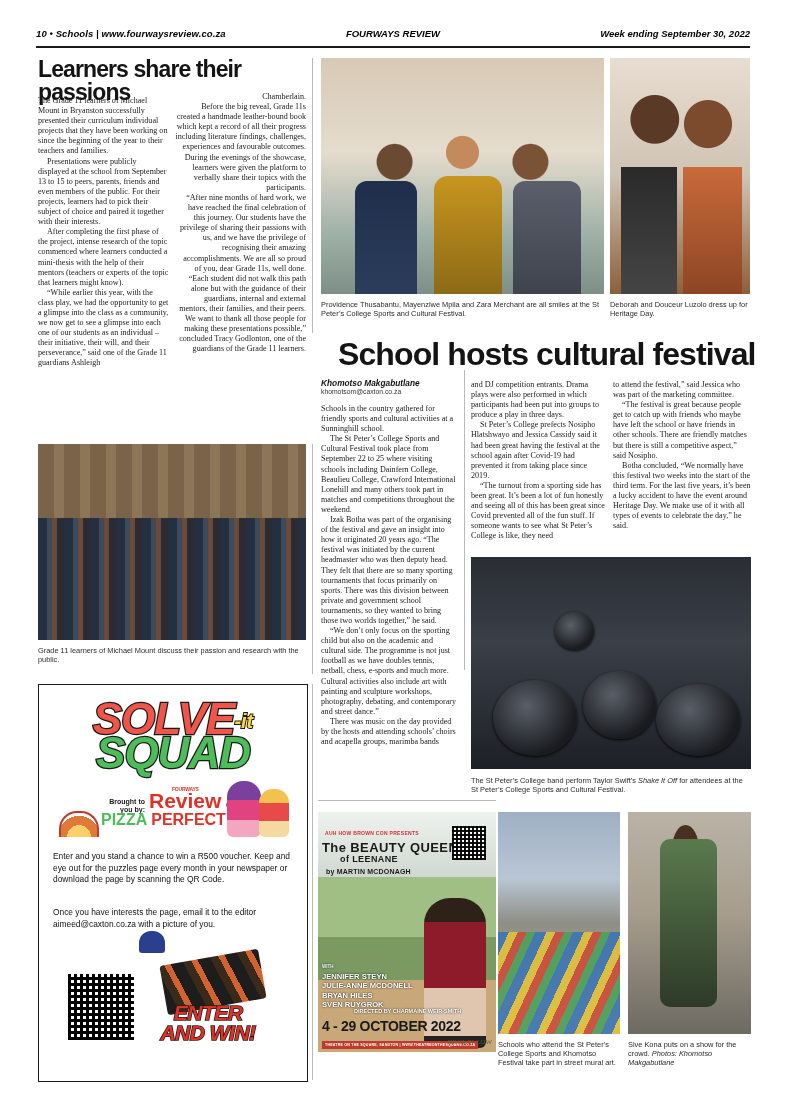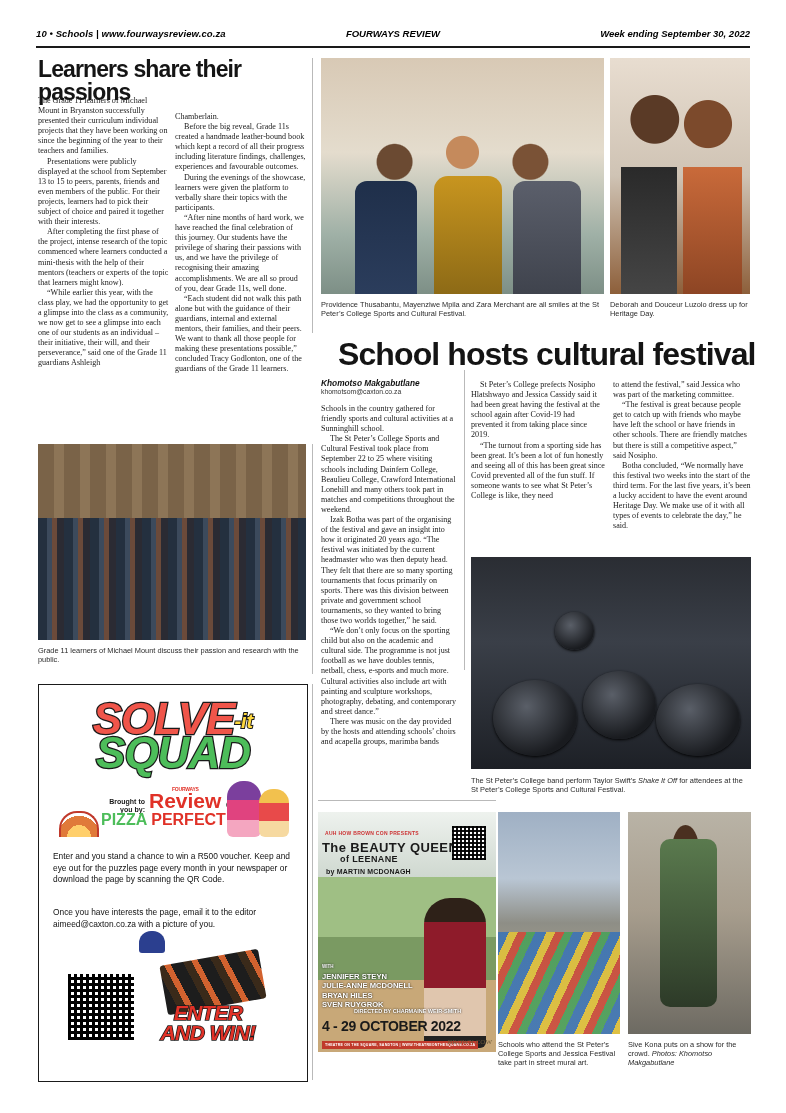--- a/index.html
+++ b/index.html
@@ -142,21 +142,21 @@
   <div class="mh-rule"></div>
 
   <div class="hl" style="position:absolute;left:38px;top:58px;width:272px;font-size:23px;">Learners share their passions</div>
 
   <div class="body-col" style="position:absolute;left:38px;top:96px;width:131px;">
     <p class="first">The Grade 11 learners of Michael Mount in Bryanston successfully presented their curriculum individual projects that they have been working on since the beginning of the year to their teachers and families.</p>
     <p>Presentations were publicly displayed at the school from September 13 to 15 to peers, parents, friends and even members of the public. For their projects, learners had to pick their subject of choice and paired it together with their interests.</p>
     <p>After completing the first phase of the project, intense research of the topic commenced where learners conducted a mini-thesis with the help of their mentors (teachers or experts of the topic that learners might know).</p>
     <p>“While earlier this year, with the class play, we had the opportunity to get a glimpse into the class as a community, we now get to see a glimpse into each one of our students as an individual – their initiative, their will, and their perseverance,” said one of the Grade 11 guardians Ashleigh</p>
   </div>
-  <div class="body-col" style="position:absolute;left:175px;top:112px;width:131px;">
+  <div class="body-col" style="position:absolute;left:175px;top:92px;width:131px;text-align:right;">
     <p class="first">Chamberlain.</p>
     <p>Before the big reveal, Grade 11s created a handmade leather-bound book which kept a record of all their progress including literature findings, challenges, experiences and favourable outcomes.</p>
     <p>During the evenings of the showcase, learners were given the platform to verbally share their topics with the participants.</p>
     <p>“After nine months of hard work, we have reached the final celebration of this journey. Our students have the privilege of sharing their passions with us, and we have the privilege of recognising their amazing accomplishments. We are all so proud of you, dear Grade 11s, well done.</p>
     <p>“Each student did not walk this path alone but with the guidance of their guardians, internal and external mentors, their families, and their peers. We want to thank all those people for making these presentations possible,” concluded Tracy Godlonton, one of the guardians of the Grade 11 learners.</p>
   </div>
 
   <div class="vrule" style="left:312px;top:58px;height:275px;"></div>
 
   <div class="photo ph1" style="left:321px;top:58px;width:283px;height:236px;">
@@ -173,20 +173,21 @@
   <div style="position:absolute;left:321px;top:388px;width:140px;font-family:'Liberation Sans',sans-serif;font-size:6.8px;color:#333;">khomotsom@caxton.co.za</div>
 
   <div class="body-col" style="position:absolute;left:321px;top:404px;width:136px;">
     <p class="first">Schools in the country gathered for friendly sports and cultural activities at a Sunninghill school.</p>
     <p>The St Peter’s College Sports and Cultural Festival took place from September 22 to 25 where visiting schools including Dainfern College, Beaulieu College, Crawford International Lonehill and many others took part in matches and competitions throughout the weekend.</p>
     <p>Izak Botha was part of the organising of the festival and gave an insight into how it originated 20 years ago. “The festival was initiated by the current headmaster who was then deputy head. They felt that there are so many sporting tournaments that focus primarily on sports. There was this division between private and government school tournaments, so they wanted to bring those two worlds together,” he said.</p>
     <p>“We don’t only focus on the sporting child but also on the academic and cultural side. The programme is not just football as we have doubles tennis, netball, chess, e-sports and much more. Cultural activities also include art with painting and sculpture workshops, photography, debating, and contemporary and street dance.”</p>
     <p>There was music on the day provided by the hosts and attending schools’ choirs and acapella groups, marimba bands</p>
   </div>
   <div class="body-col" style="position:absolute;left:471px;top:380px;width:136px;">
+    <p class="first">and DJ competition entrants. Drama plays were also performed in which participants had been put into groups to produce a play in three days.</p>
     <p>St Peter’s College prefects Nosipho Hlatshwayo and Jessica Cassidy said it had been great having the festival at the school again after Covid-19 had prevented it from taking place since 2019.</p>
     <p>“The turnout from a sporting side has been great. It’s been a lot of fun honestly and seeing all of this has been great since Covid prevented all of the fun stuff. If someone wants to see what St Peter’s College is like, they need</p>
   </div>
   <div class="body-col" style="position:absolute;left:613px;top:380px;width:138px;">
     <p class="first">to attend the festival,” said Jessica who was part of the marketing committee.</p>
     <p>“The festival is great because people get to catch up with friends who maybe have left the school or have friends in other schools. There are friendly matches but there is still a competitive aspect,” said Nosipho.</p>
     <p>Botha concluded, “We normally have this festival two weeks into the start of the third term. For the last five years, it’s been a lucky accident to have the event around Heritage Day. We make use of it with all types of events to celebrate the day,” he said.</p>
   </div>
 
   <div class="photo ph3" style="left:38px;top:444px;width:268px;height:196px;">
@@ -273,21 +274,21 @@
     </div>
     <div class="dir">DIRECTED BY CHARMAINE WEIR-SMITH</div>
     <div class="dates">4 - 29 OCTOBER 2022</div>
     <div class="venue">THEATRE ON THE SQUARE, SANDTON | WWW.THEATREONTHESQUARE.CO.ZA</div>
     <div class="brown">BROWN COW</div>
   </div>
 
   <div class="photo ph5" style="left:498px;top:812px;width:122px;height:222px;">
       <div class="mural"></div>
     </div>
-  <div class="caption" style="position:absolute;left:498px;top:1040px;width:122px;">Schools who attend the St Peter’s College Sports and Jessica Festival take part in street mural art.</div>
+  <div class="caption" style="position:absolute;left:498px;top:1040px;width:122px;">Schools who attend the St Peter’s College Sports and Khomotso Festival take part in street mural art.</div>
 
   <div class="photo ph6" style="left:628px;top:812px;width:123px;height:222px;"></div>
   <div class="caption" style="position:absolute;left:628px;top:1040px;width:123px;"><span>Sive Kona puts on a show for the crowd. </span><i>Photos: Khomotso Makgabutlane</i></div>
 
   <div class="vrule" style="left:312px;top:684px;height:396px;"></div>
   <div class="hrule" style="left:318px;top:800px;width:178px;"></div>
 
 </div>
 
 </body></html>

